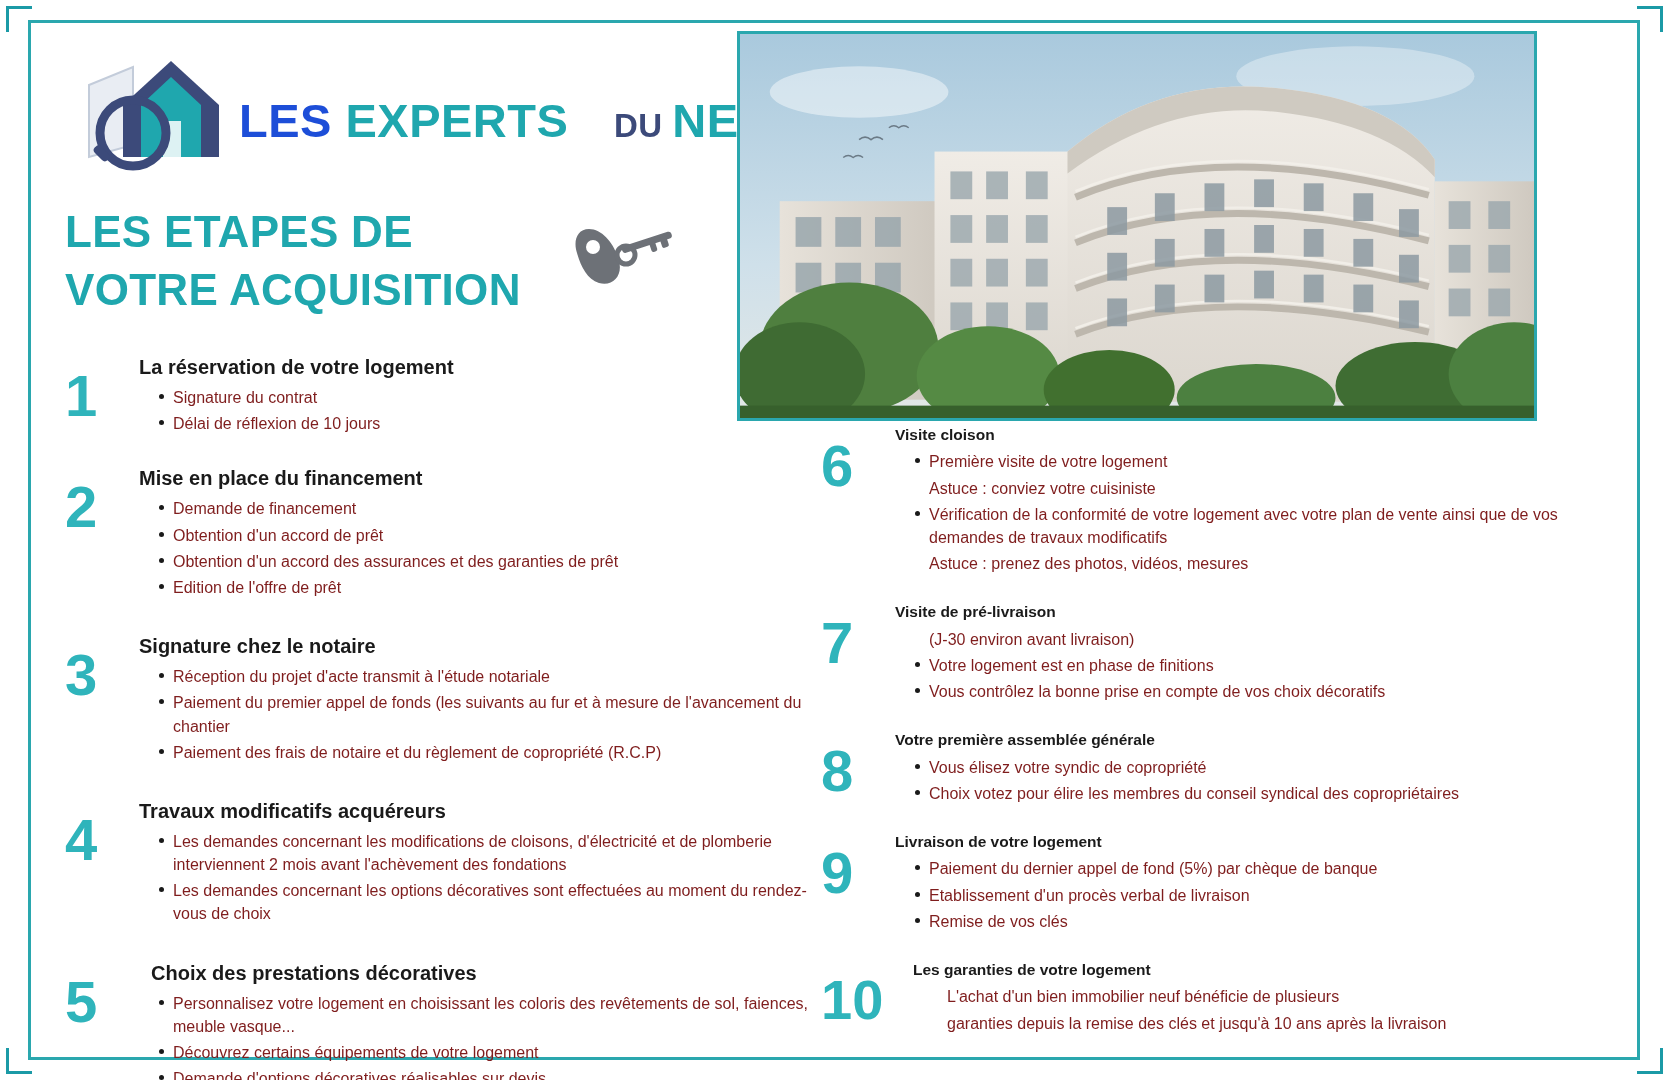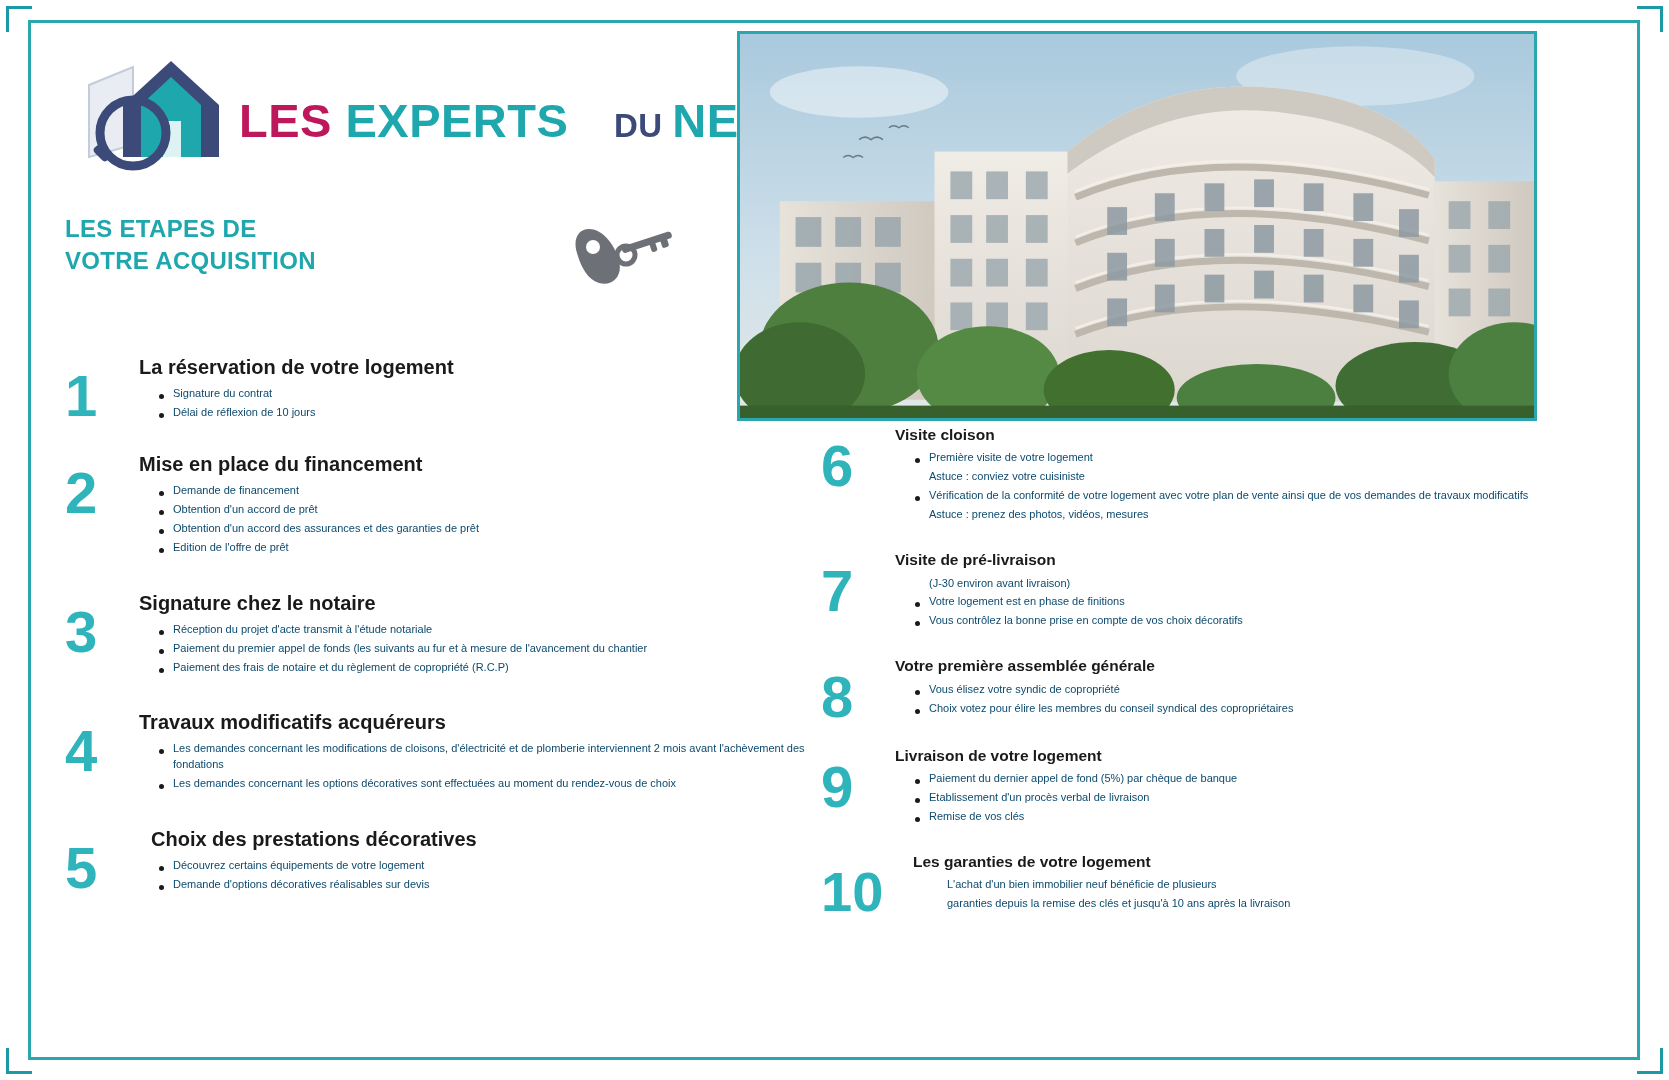--- a/index.html
+++ b/index.html
@@ -39,31 +39,31 @@
     width: 640px; height: 135px;
   }
   .logo-text {
     position: absolute;
     left: 168px; top: 48px;
     font-size: 47px;
     font-weight: bold;
     letter-spacing: 0.5px;
     white-space: nowrap;
   }
-  .logo-les { color: #be185d; }
+  .logo-les { color: #1d4ed8; }
   .logo-experts { color: #1fa7ae; }
   .logo-du { color: #3c4a7a; font-size: 33px; margin-left: 32px; }
   .logo-neuf { color: #1fa7ae; }
 
   #title {
     position: absolute;
-    left: 34px; top: 190px;
+    left: 34px; top: 180px;
     width: 560px;
     color: #1fa7ae;
-    font-size: 24px;
+    font-size: 44px;
     font-weight: bold;
     line-height: 1.32;
     letter-spacing: 0.3px;
   }
   #keys-icon {
     position: absolute;
     left: 540px; top: 200px;
     width: 120px; height: 70px;
   }
 
@@ -107,22 +107,22 @@
     color: #1a1a1a;
     margin: 0 0 6px 0;
     line-height: 1.25;
   }
   ul.step-list {
     margin: 0; padding: 0 0 0 20px;
     list-style: none;
   }
   ul.step-list li {
     position: relative;
-    font-size: 11px;
-    color: #0c4a6e;
+    font-size: 16px;
+    color: #7f1d1d;
     line-height: 1.45;
     margin: 0 0 3px 0;
     padding-left: 14px;
   }
   ul.step-list li.bullet::before {
     content: "";
     position: absolute;
     left: 0; top: 8px;
     width: 5px; height: 5px;
     border-radius: 50%;
@@ -338,20 +338,21 @@
             <li class="bullet">Les demandes concernant les options décoratives sont effectuées au moment du rendez-vous de choix</li>
           </ul>
         </div>
       </div>
 
       <div class="step">
         <div class="step-num">5</div>
         <div class="step-body">
           <p class="step-head" style="margin-left:12px;">Choix des prestations décoratives</p>
           <ul class="step-list">
+            <li class="bullet">Personnalisez votre logement en choisissant les coloris des revêtements de sol, faiences, meuble vasque...</li>
             <li class="bullet">Découvrez certains équipements de votre logement</li>
             <li class="bullet">Demande d'options décoratives réalisables sur devis</li>
           </ul>
         </div>
       </div>
 
     </div>
 
     <div class="col" id="col-right">
 

